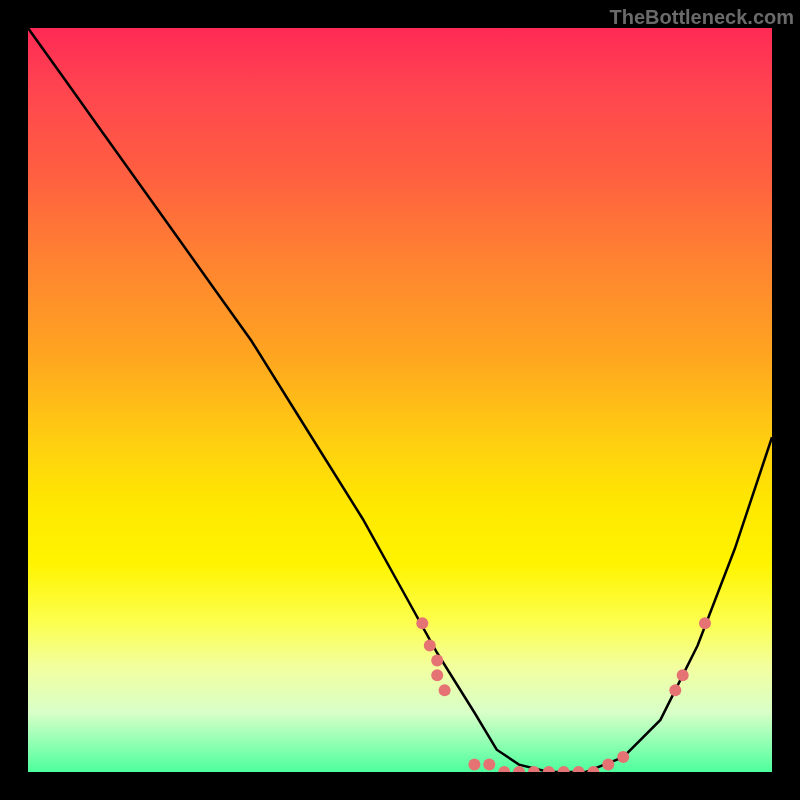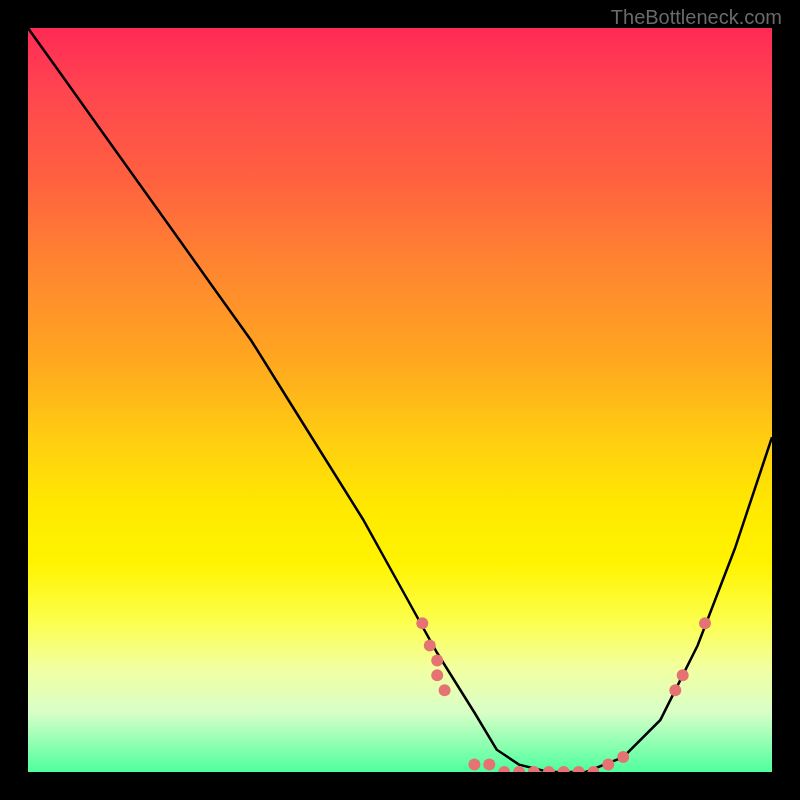--- a/index.html
+++ b/index.html
@@ -6,24 +6,24 @@
   body {
     width: 800px;
     height: 800px;
     background: #000;
     position: relative;
     font-family: Arial, sans-serif;
   }
   .watermark {
     position: absolute;
     top: 6px;
-    right: 18px;
+    right: 6px;
     color: #6a6a6a;
     font-size: 20px;
-    font-weight: normal;
+    font-weight: bold;
     z-index: 10;
   }
   .plot-area {
     position: absolute;
     left: 28px;
     top: 28px;
     width: 744px;
     height: 744px;
     background: linear-gradient(to bottom,
       #ff2a55 0%,

